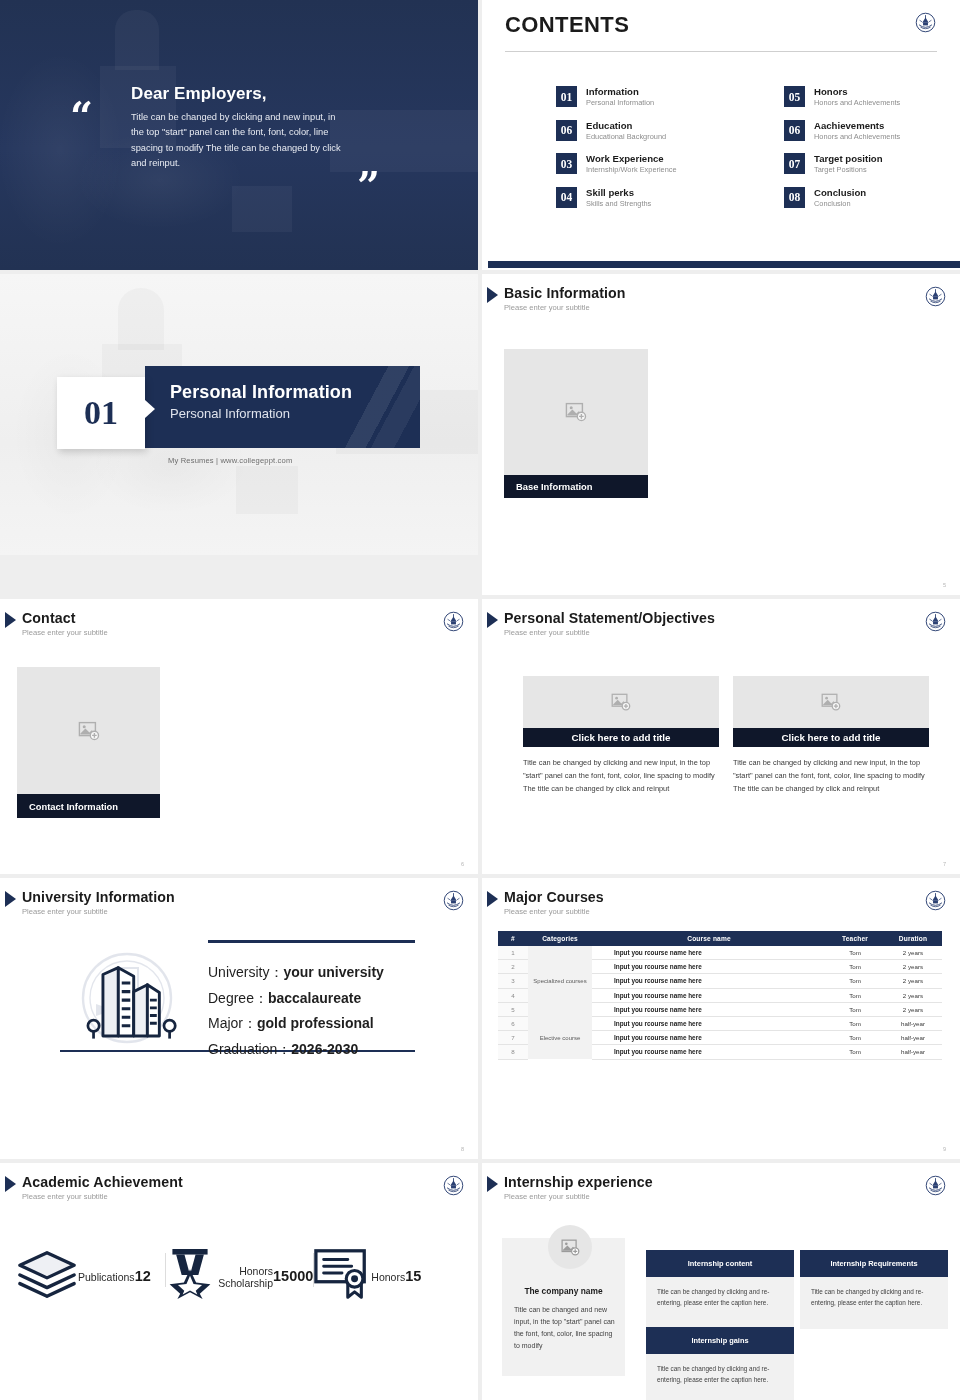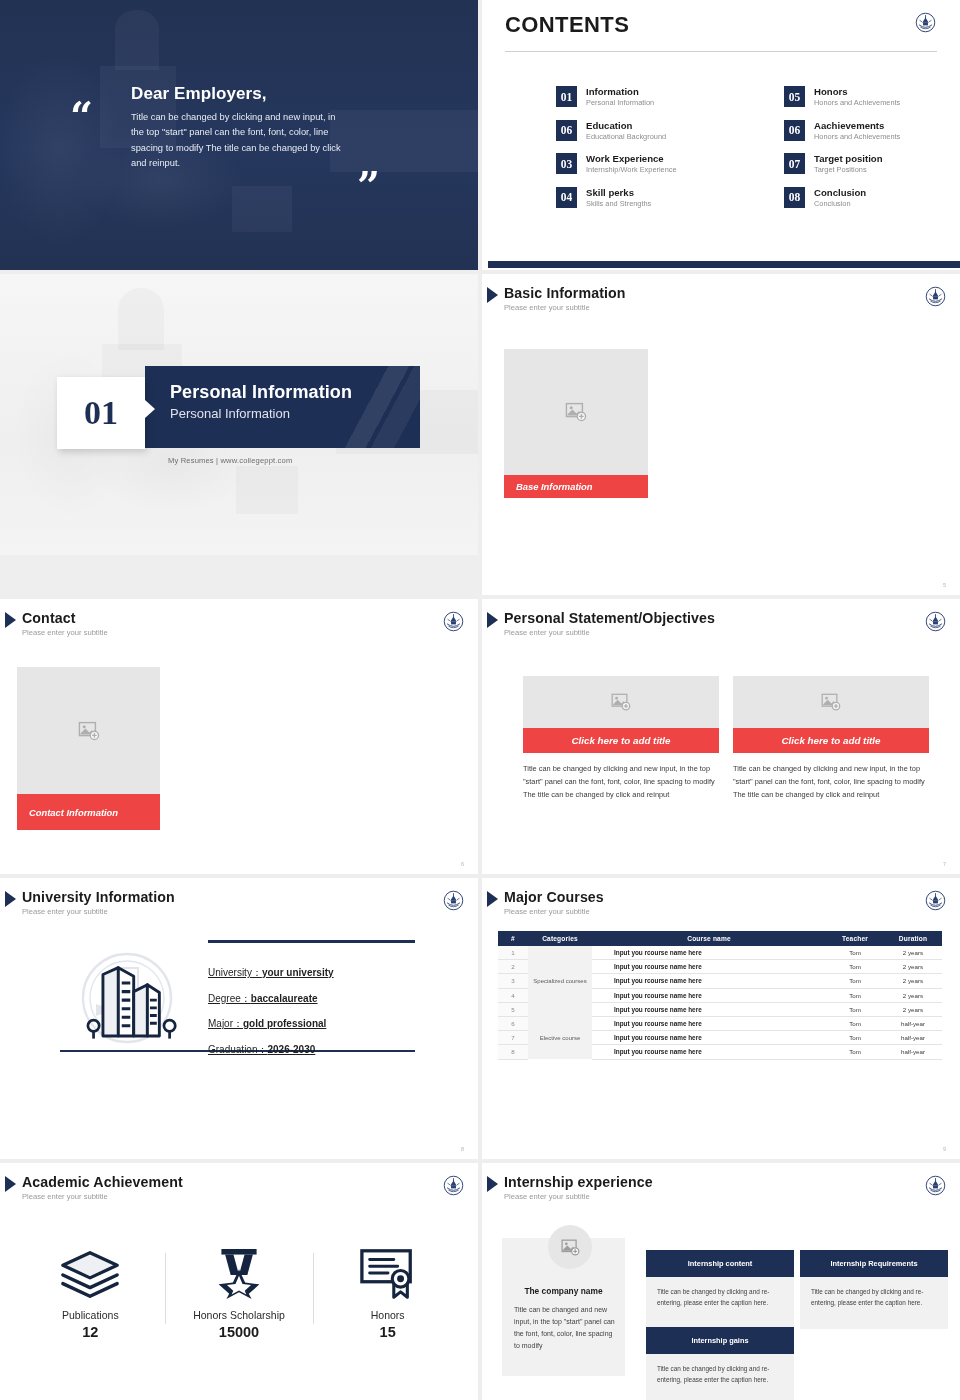--- a/index.html
+++ b/index.html
@@ -80,53 +80,53 @@
   .hdr-title { position: absolute; left: 22px; top: 11px; font-size: 14.2px; font-weight: 700; color: #1b1b1b; letter-spacing: .1px; }
   .hdr-sub { position: absolute; left: 22px; top: 29px; font-size: 7.6px; color: #9a9a9a; }
   .pg-no { position: absolute; right: 14px; bottom: 7px; font-size: 5.6px; color: #b6b6b6; }
 
   
   .crest { width: 21px; height: 21px; position: absolute; right: 14px; top: 12px; }
 
   
   .imgph { background: #e6e6e6; display: flex; align-items: center; justify-content: center; }
   .imgph svg { opacity: .72; }
-  .cap-band { background: #ef4444; color: #fff; display: flex; align-items: center; font-style: italic; }
+  .cap-band { background: #0f172a; color: #fff; display: flex; align-items: center; }
 
   
   .fields { position: absolute; }
   .fields .hr { height: 1px; background: #c9c9c9; }
   .fields .fline { font-size: 9.2px; color: #1f1f1f; line-height: 21.5px; white-space: nowrap; }
 
   
   .ps-card { position: absolute; width: 196px; }
   .ps-card .ph { height: 52px; }
-  .ps-card .ttl { height: 25px; justify-content: center; font-size: 9.8px; font-weight: 700; text-align: center; }
+  .ps-card .ttl { height: 19px; justify-content: center; font-size: 9.8px; font-weight: 700; text-align: center; }
   .ps-card .body { margin-top: 10px; font-size: 7.4px; color: #3a3a3a; line-height: 1.75; }
 
   
   .uni-wrap { position: absolute; left: 60px; top: 62px; width: 355px; height: 112px; }
   .uni-wrap .topline { position: absolute; left: 148px; top: 0; width: 207px; height: 2.5px; background: #1d2f55; }
   .uni-wrap .botline { position: absolute; left: 0; bottom: 0; width: 355px; height: 2.5px; background: #1d2f55; }
   .uni-seal { position: absolute; left: 12px; top: 8px; width: 110px; height: 100px; opacity: .13; }
   .uni-list { position: absolute; left: 148px; top: 20px; }
-  .uni-list .ul-row { font-size: 10px; color: #1f1f1f; line-height: 25.5px; text-decoration: underline; }
+  .uni-list .ul-row { font-size: 14px; color: #1f1f1f; line-height: 25.5px; }
   .uni-list .ul-row b { font-weight: 700; }
 
   
   table.mc { position: absolute; left: 16px; top: 53px; width: 444px; border-collapse: collapse; }
   table.mc th { background: #1d2f55; color: #fff; font-size: 6.6px; font-weight: 700; padding: 4px 2px; letter-spacing: .15px; }
   table.mc td { font-size: 6.2px; color: #3a3a3a; padding: 3.1px 2px; text-align: center; border-bottom: 1px solid #e4e4e4; background: #fff; }
   table.mc td.cat { background: #f2f2f2; color: #5d5d5d; font-size: 6px; border-bottom: none; }
   table.mc td.cname { text-align: left; padding-left: 22px; font-weight: 700; color: #1b1b1b; font-size: 6.4px; }
   table.mc td.idx { color: #8b8b8b; background: #fafafa; }
 
   
   .ach-row { position: absolute; left: 16px; top: 82px; width: 446px; display: flex; }
-  .ach-cell { flex: 1; display: flex; flex-direction: column; align-items: center; position: relative; text-align: right; }
+  .ach-cell { flex: 1; display: flex; flex-direction: row; align-items: center; position: relative; text-align: right; }
   .ach-cell + .ach-cell::before { content:""; position: absolute; left: 0; top: 8px; bottom: 16px; width: 1px; background: #dddddd; }
   .ach-cell .ic { height: 58px; display: flex; align-items: center; justify-content: center; }
   .ach-cell .lbl { font-size: 10.5px; color: #2a2a2a; margin-top: 6px; }
   .ach-cell .val { font-size: 14.5px; font-weight: 700; color: #1b1b1b; margin-top: 3px; }
 
   
   .int-left { position: absolute; left: 20px; top: 75px; width: 123px; height: 138px; background: #f1f1f1; }
   .int-circle { position: absolute; left: 65px; top: 50px; width: 44px; height: 44px; border-radius: 50%; background: #e6e6e6; display: flex; align-items: center; justify-content: center; z-index: 3; }
   .int-left .cname { position: absolute; left: 0; right: 0; top: 48px; text-align: center; font-size: 8.4px; font-weight: 700; color: #1b1b1b; }
   .int-left .cbody { position: absolute; left: 12px; right: 10px; top: 66px; font-size: 7px; color: #3f3f3f; line-height: 1.72; }
@@ -342,21 +342,21 @@
       <div class="hdr-sub">Please enter your subtitle</div>
       <svg class="crest">
           <use href="#sym-crest"></use>
         </svg>
 
       <div class="imgph" style="position:absolute;left:17px;top:68px;width:143px;height:127px;">
         <svg width="24" height="24">
             <use href="#sym-imgph"></use>
           </svg>
       </div>
-      <div class="cap-band" style="position:absolute;left:17px;top:195px;width:143px;height:36px;padding-left:12px;font-size:9.4px;font-weight:700;">Contact Information</div>
+      <div class="cap-band" style="position:absolute;left:17px;top:195px;width:143px;height:24px;padding-left:12px;font-size:9.4px;font-weight:700;">Contact Information</div>
 
 
       <div class="pg-no">6</div>
     </div>
 
     <div class="gaph"></div>
 
     <div class="slide s-std" style="height:275px;">
       <div class="hdr-arrow"></div>
       <div class="hdr-title">Personal Statement/Objectives</div>

